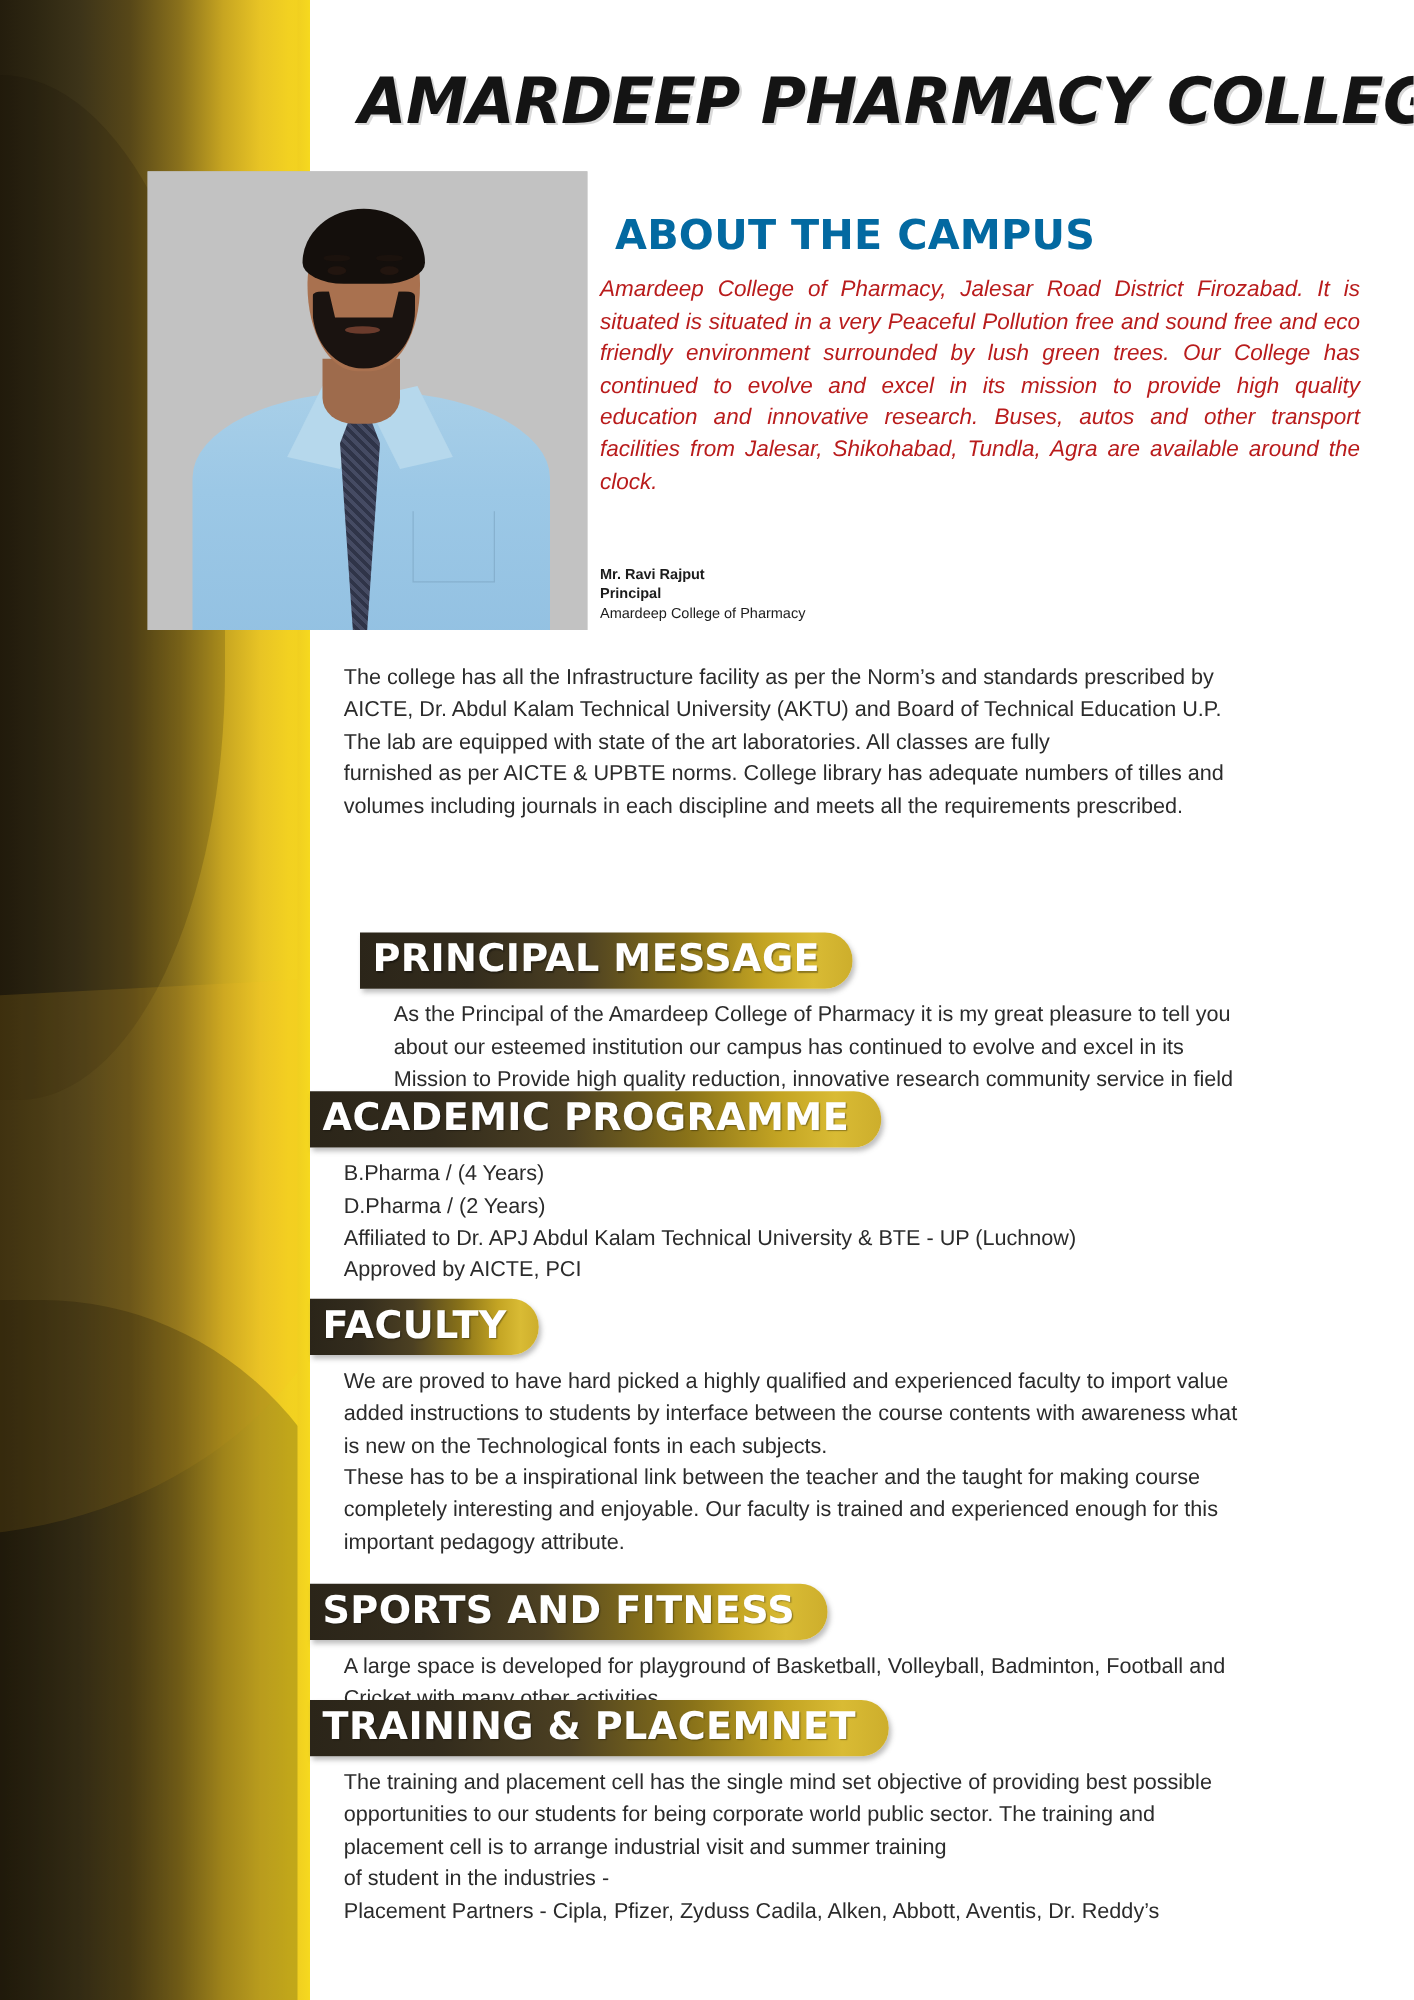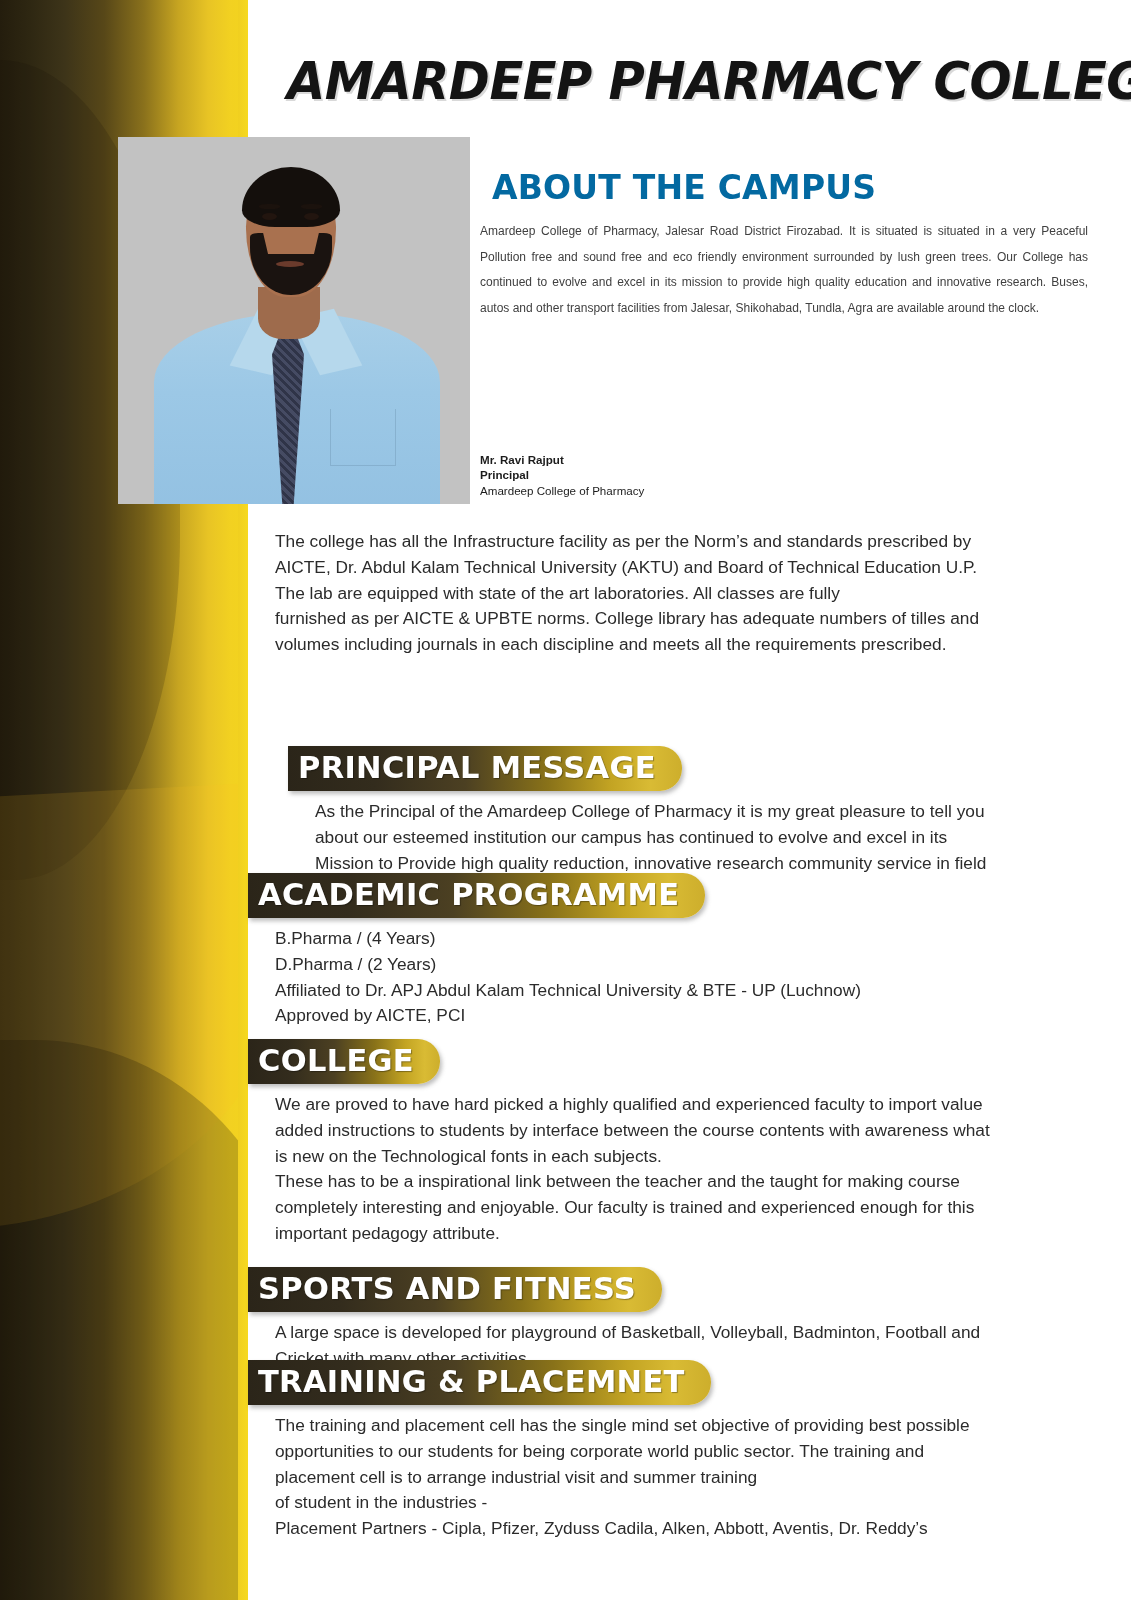--- a/index.html
+++ b/index.html
@@ -227,25 +227,26 @@
     font-size: 33px;
     letter-spacing: 0.2px;
     color: #0369a1;
     margin-left: 12px;
   }
   .about-body {
     position: absolute;
     left: 480px;
     top: 219px;
     width: 608px;
-    font-size: 12px;
+    font-size: 18px;
     line-height: 25.6px;
-    color: #404040;
+    color: #b91c1c;
     text-align: justify;
     text-justify: inter-word;
+    font-style: italic;
   }
   .principal-caption {
     position: absolute;
     left: 480px;
     top: 452px;
     font-size: 11.6px;
     line-height: 15.4px;
     color: #1c1c1c;
   }
   .principal-caption .b { font-weight: bold; }
@@ -334,21 +335,21 @@
           <span class="ln">As the Principal of the Amardeep College of Pharmacy it is my great pleasure to tell you</span>
           <span class="ln">about our esteemed institution our campus has continued to evolve and excel in its</span>
           <span class="ln">Mission to Provide high quality reduction, innovative research community service in field</span>
         </div></div>
       <div class="section" style="top: 873px;"><div class="pill"><span>ACADEMIC PROGRAMME</span></div><div class="sec-body">
           <span class="ln">B.Pharma / (4 Years)</span>
           <span class="ln">D.Pharma / (2 Years)</span>
           <span class="ln">Affiliated to Dr. APJ Abdul Kalam Technical University &amp; BTE - UP (Luchnow)</span>
           <span class="ln">Approved by AICTE, PCI</span>
         </div></div>
-      <div class="section" style="top: 1039px;"><div class="pill"><span>COLLEGE</span></div><div class="sec-body">
+      <div class="section" style="top: 1039px;"><div class="pill"><span>FACULTY</span></div><div class="sec-body">
           <span class="ln">We are proved to have hard picked a highly qualified and experienced faculty to import value</span>
           <span class="ln">added instructions to students by interface between the course contents with awareness what</span>
           <span class="ln">is new on the Technological fonts in each subjects.</span>
           <span class="ln">These has to be a inspirational link between the teacher and the taught for making course</span>
           <span class="ln">completely interesting and enjoyable. Our faculty is trained and experienced enough for this</span>
           <span class="ln">important pedagogy attribute.</span>
         </div></div>
       <div class="section" style="top: 1267px;"><div class="pill"><span>SPORTS AND FITNESS</span></div><div class="sec-body">
           <span class="ln">A large space is developed for playground of Basketball, Volleyball, Badminton, Football and</span>
           <span class="ln">Cricket with many other activities.</span>

